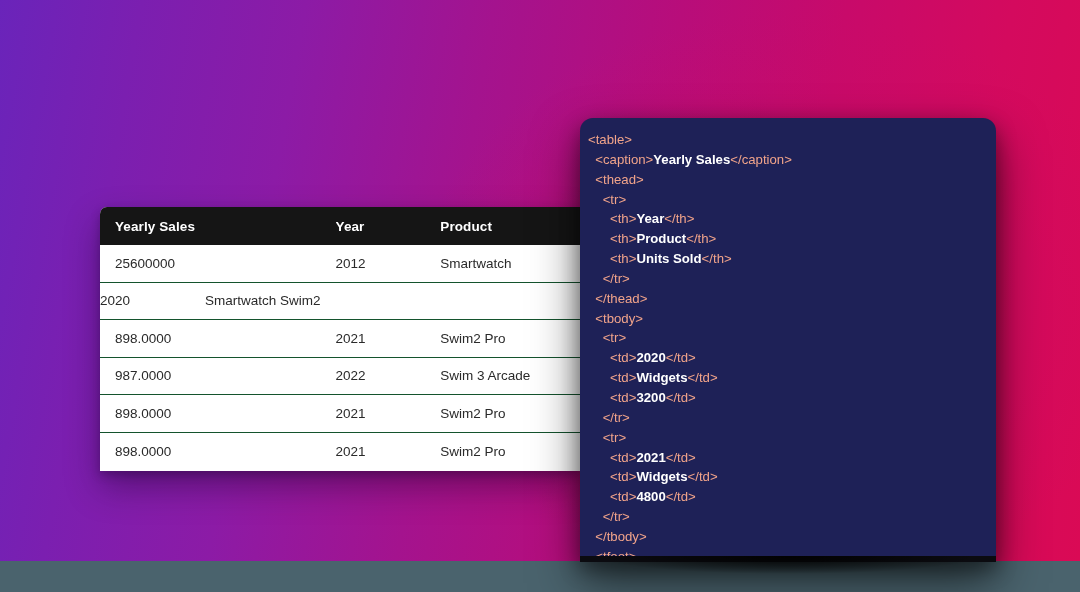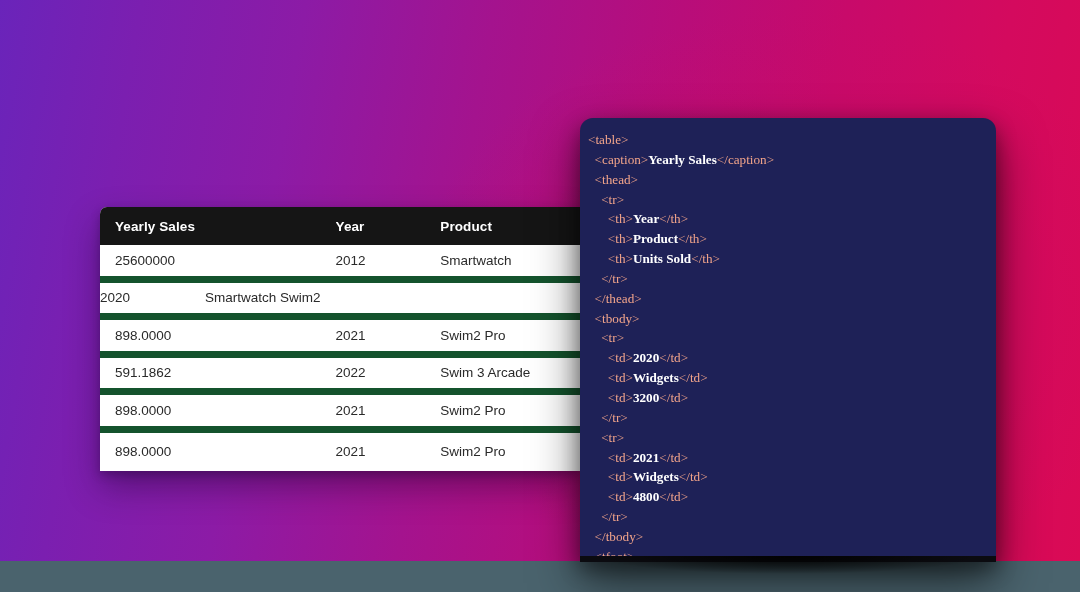--- a/index.html
+++ b/index.html
@@ -47,42 +47,42 @@
     display:flex; align-items:center;
     height:38px; background:#151515;
   }
   #table-card .thead .cell {
     color:#ffffff; font-size:13.5px; font-weight:bold;
     letter-spacing:0.1px; white-space:nowrap; overflow:hidden;
   }
   #table-card .row {
     display:flex; align-items:center;
     height:37.5px; background:#ffffff;
-    border-bottom:7px solid #14532d;
+    border-bottom:1px solid #14532d;
   }
   #table-card .row:last-child { border-bottom:none; }
   #table-card .row .cell {
     color:#2a2a2a; font-size:13.5px; font-weight:normal;
     white-space:nowrap; overflow:hidden;
   }
   .col-0 { width:236px; padding-left:15px; }
   .col-1 { width:105px; }
   .col-2 { width:140px; }
 
   
   #code-panel {
     position:absolute; left:580px; top:118px; width:416px; height:443px;
     background:#1e2157;
     border-top-left-radius:13px; border-top-right-radius:13px;
     overflow:hidden;
     box-shadow:0 22px 48px rgba(0,0,0,0.55), 0 8px 20px rgba(0,0,0,0.40);
   }
   #code-lines {
     padding:12px 0 0 8px;
-    font-family:Liberation Serif, serif;
+    font-family:Liberation Sans, sans-serif;
     font-size:13.2px; line-height:19.85px;
     white-space:pre;
   }
   #code-lines .ln { color:#f2a48a; }
   #code-lines .tag { color:#f2a48a; }
   #code-lines .txt { color:#ffffff; font-weight:bold; }
 
   
   #panel-shadow {
     position:absolute; left:596px; top:556px; width:384px; height:34px;
@@ -119,21 +119,21 @@
         <div class="row">
           <div class="cell col-1">2020</div>
           <div class="cell col-2">Smartwatch Swim2</div>
         </div>
         <div class="row">
           <div class="cell col-0">898.0000</div>
           <div class="cell col-1">2021</div>
           <div class="cell col-2">Swim2 Pro</div>
         </div>
         <div class="row">
-          <div class="cell col-0">591.1862</div>
+          <div class="cell col-0">987.0000</div>
           <div class="cell col-1">2022</div>
           <div class="cell col-2">Swim 3 Arcade</div>
         </div>
         <div class="row">
           <div class="cell col-0">898.0000</div>
           <div class="cell col-1">2021</div>
           <div class="cell col-2">Swim2 Pro</div>
         </div>
         <div class="row">
           <div class="cell col-0">898.0000</div>

